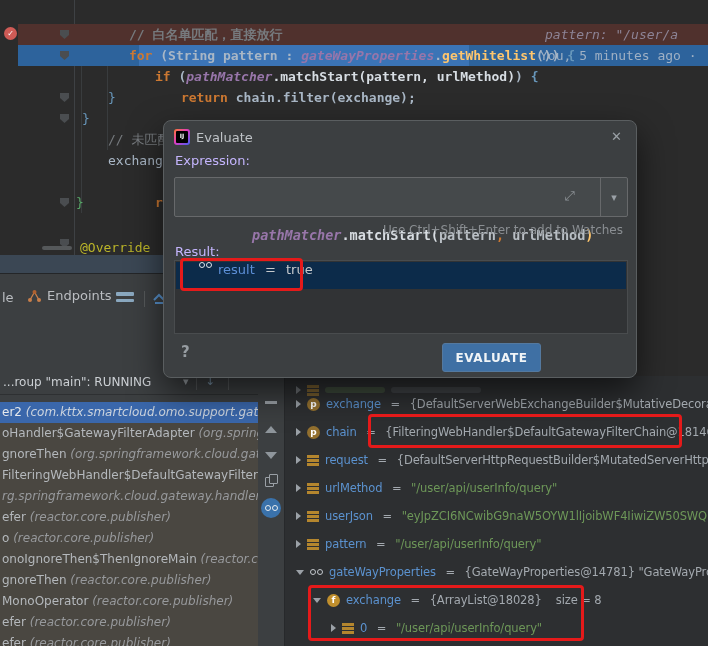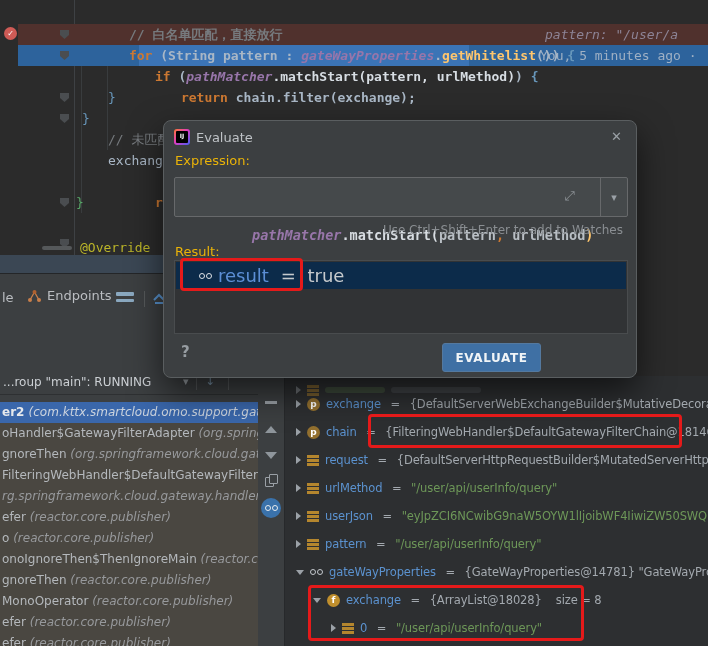--- a/index.html
+++ b/index.html
@@ -51,21 +51,21 @@
   .caret { color:#9aa0a6; font-size:11px; }
   .th-caret { position:absolute; left:183px; top:2px; }
   .th-arrow { position:absolute; left:205px; top:1px; color:#7c97ad; font-size:12px; }
   .frames-sep { position:absolute; left:0; top:120px; width:258px; height:1px; background:#2e3032; }
   
   .frame-row { position:absolute; left:0; width:258px; height:21px; background:#4a4741; overflow:hidden;
                white-space:nowrap; font-size:12px; line-height:21px; padding-left:2px; }
   .frame-row.sel { background:#3a67ab; }
   .f-cls { color:#b4b8bc; }
   .f-pkg { color:#97999c; font-style:italic; }
-  .frame-row.sel .f-cls { color:#e6e9ec;font-weight:bold; }
+  .frame-row.sel .f-cls { color:#e6e9ec; }
   .frame-row.sel .f-pkg { color:#ccd4de; font-style:italic; }
   
   .strip { position:absolute; left:258px; top:102px; width:26px; height:271px; }
   .ic-minus { position:absolute; left:7px; top:25px; width:12px; height:2.5px; background:#9aa0a6; }
   .tri-up { position:absolute; left:7px; top:50px; width:0; height:0;
             border-left:6px solid transparent; border-right:6px solid transparent; border-bottom:7px solid #8f969c; }
   .tri-dn { position:absolute; left:7px; top:76px; width:0; height:0;
             border-left:6px solid transparent; border-right:6px solid transparent; border-top:7px solid #8f969c; }
   .ic-copy { position:absolute; left:7px; top:98px; width:13px; height:13px; }
   .ic-copy i { position:absolute; display:block; width:9px; height:10px; border:1.4px solid #9aa0a6; border-radius:1px; }
@@ -95,32 +95,32 @@
   .v-size { color:#a3a9af; margin-left:8px; }
   .partial-bar { position:absolute; height:6px; border-radius:3px; }
   
   #dialog { position:absolute; left:163px; top:120px; width:474px; height:258px; background:#3c3f41;
             border:1px solid #5a5e60; border-radius:8px; box-shadow:0 14px 34px rgba(0,0,0,.6); z-index:50; }
   .dlg-title { position:absolute; left:32px; top:9px; color:#bfc3c7; font-size:13px; }
   .ij-logo { position:absolute; left:10px; top:8px; width:16px; height:16px; border-radius:3px;
              background:linear-gradient(#000,#000) padding-box, linear-gradient(135deg,#ff7a2f,#e13bbe 45%,#3f5ef7) border-box;
              border:2px solid transparent; color:#fff; font:bold 6px/10px "DejaVu Sans",sans-serif; text-align:center; }
   .dlg-close { position:absolute; right:14px; top:8px; color:#9aa0a5; font-size:13px; cursor:default; }
-  .dlg-label { position:absolute; left:11px; color:#eab308; font-size:13px; }
+  .dlg-label { position:absolute; left:11px; color:#c4b5fd; font-size:13px; }
   .expr-field { position:absolute; left:10px; top:56px; width:454px; height:40px; background:#45494b;
                 border:1px solid #67696b; border-radius:2px; }
   .expr-code { position:absolute; left:12px; top:0; height:38px; line-height:38px; white-space:pre;
                font-family:"DejaVu Sans Mono","Liberation Mono",monospace; font-size:13.5px; color:#c7ccd1; }
   .expr-expand { position:absolute; right:52px; top:10px; color:#8c9196; font-size:13px; }
   .expr-drop { position:absolute; right:0; top:0; width:27px; height:38px; border-left:1px solid #67696b;
                display:flex; align-items:center; justify-content:center; color:#a7adb2; }
   .watches-hint { position:absolute; right:13px; top:102px; color:#8a8e92; font-size:12px; }
   .result-box { position:absolute; left:10px; top:139px; width:454px; height:74px; background:#313335; border:1px solid #494c4e; }
   .result-row { position:absolute; left:1px; top:1px; width:450px; height:27px; background:#0c2b4a;
-                display:flex; align-items:center; gap:6px; padding-left:23px; font-size:18px; }
+                display:flex; gap:6px; padding-left:23px; font-size:13px; }
   .res-name { color:#5c8fd6; }
   .res-val { color:#c6cacd; white-space:pre; }
   .dlg-help { position:absolute; left:17px; top:222px; color:#979da2; font-size:15px; font-weight:bold; }
   .btn { position:absolute; top:222px; height:29px; border-radius:3px; font-size:12px; font-weight:bold;
          font-family:"DejaVu Sans","Liberation Sans",sans-serif; letter-spacing:.6px; }
   .btn-eval { left:278px; width:99px; background:#3f70a4; border:1px solid #54799f; color:#f0f4f7; }
   .btn-close { left:383px; width:80px; background:#292b2c; border:1px solid #202223; color:#c6cacd; }
   
   .redbox { position:absolute; border:3.5px solid #e51a1a; border-radius:4px; z-index:70; pointer-events:none; }
 </style>

